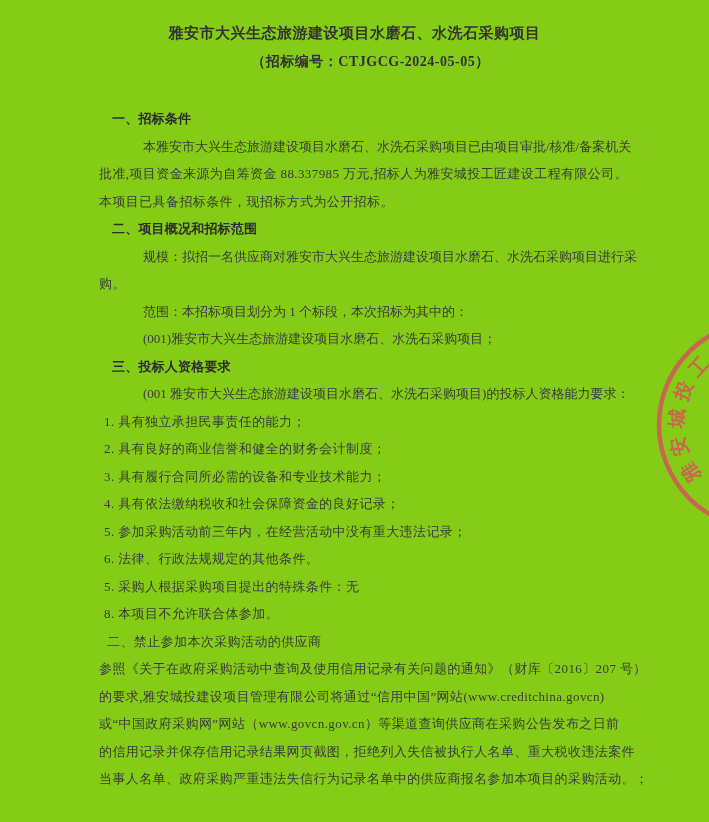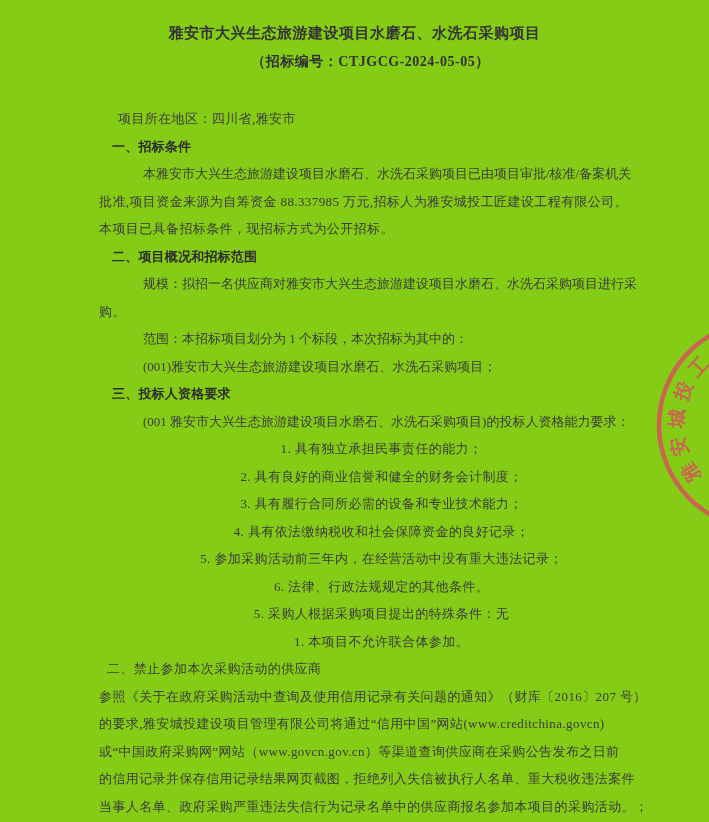--- a/index.html
+++ b/index.html
@@ -42,21 +42,21 @@
   }
   .ln {
     height: 27.5px;
     line-height: 27.5px;
     white-space: nowrap;
     letter-spacing: 0.4px;
   }
   .ln.meta    { margin-left: 19px; }
   .ln.heading { margin-left: 13px; font-weight: bold; font-size: 13px; color: #2d2d30; letter-spacing: 0.2px; }
   .ln.indent  { margin-left: 44px; letter-spacing: 0; }
-  .ln.num     { margin-left: 5px; text-align: center; }
+  .ln.num     { margin-left: 5px; }
   .ln.sub     { margin-left: 8px; }
   .ln.body    { margin-left: 0; }
   .stamp {
     position: absolute;
     left: 585px;
     top: 320px;
     opacity: 0.82;
     pointer-events: none;
   }
   .stamp text {
@@ -68,40 +68,39 @@
 </head>
 <body>
 
 <div class="page">
 
   <div class="doc-title">雅安市大兴生态旅游建设项目水磨石、水洗石采购项目</div>
 
   <div class="doc-subtitle">（招标编号：CTJGCG-2024-05-05）</div>
 
   <div class="content" id="content">
-      <div class="ln meta">项目所在地区：四川省,雅安市</div>
       <div class="ln heading">一、招标条件</div>
       <div class="ln indent">本雅安市大兴生态旅游建设项目水磨石、水洗石采购项目已由项目审批/核准/备案机关</div>
       <div class="ln body">批准,项目资金来源为自筹资金 88.337985 万元,招标人为雅安城投工匠建设工程有限公司。</div>
       <div class="ln body">本项目已具备招标条件，现招标方式为公开招标。</div>
       <div class="ln heading">二、项目概况和招标范围</div>
       <div class="ln indent">规模：拟招一名供应商对雅安市大兴生态旅游建设项目水磨石、水洗石采购项目进行采</div>
       <div class="ln body">购。</div>
       <div class="ln indent">范围：本招标项目划分为 1 个标段，本次招标为其中的：</div>
       <div class="ln indent">(001)雅安市大兴生态旅游建设项目水磨石、水洗石采购项目；</div>
       <div class="ln heading">三、投标人资格要求</div>
       <div class="ln indent">(001 雅安市大兴生态旅游建设项目水磨石、水洗石采购项目)的投标人资格能力要求：</div>
       <div class="ln num">1. 具有独立承担民事责任的能力；</div>
       <div class="ln num">2. 具有良好的商业信誉和健全的财务会计制度；</div>
       <div class="ln num">3. 具有履行合同所必需的设备和专业技术能力；</div>
       <div class="ln num">4. 具有依法缴纳税收和社会保障资金的良好记录；</div>
       <div class="ln num">5. 参加采购活动前三年内，在经营活动中没有重大违法记录；</div>
       <div class="ln num">6. 法律、行政法规规定的其他条件。</div>
       <div class="ln num">5. 采购人根据采购项目提出的特殊条件：无</div>
-      <div class="ln num">1. 本项目不允许联合体参加。</div>
+      <div class="ln num">8. 本项目不允许联合体参加。</div>
       <div class="ln sub">二、禁止参加本次采购活动的供应商</div>
       <div class="ln body">参照《关于在政府采购活动中查询及使用信用记录有关问题的通知》（财库〔2016〕207 号）</div>
       <div class="ln body">的要求,雅安城投建设项目管理有限公司将通过“信用中国”网站(www.creditchina.govcn)</div>
       <div class="ln body">或“中国政府采购网”网站（www.govcn.gov.cn）等渠道查询供应商在采购公告发布之日前</div>
       <div class="ln body">的信用记录并保存信用记录结果网页截图，拒绝列入失信被执行人名单、重大税收违法案件</div>
       <div class="ln body">当事人名单、政府采购严重违法失信行为记录名单中的供应商报名参加本项目的采购活动。；</div>
     </div>
 
   <svg class="stamp" width="124" height="230" viewBox="0 0 124 230">
     <circle id="seal-ring" cx="178" cy="105" r="104" fill="none" stroke-width="4.5" stroke="#d9505c"></circle>

